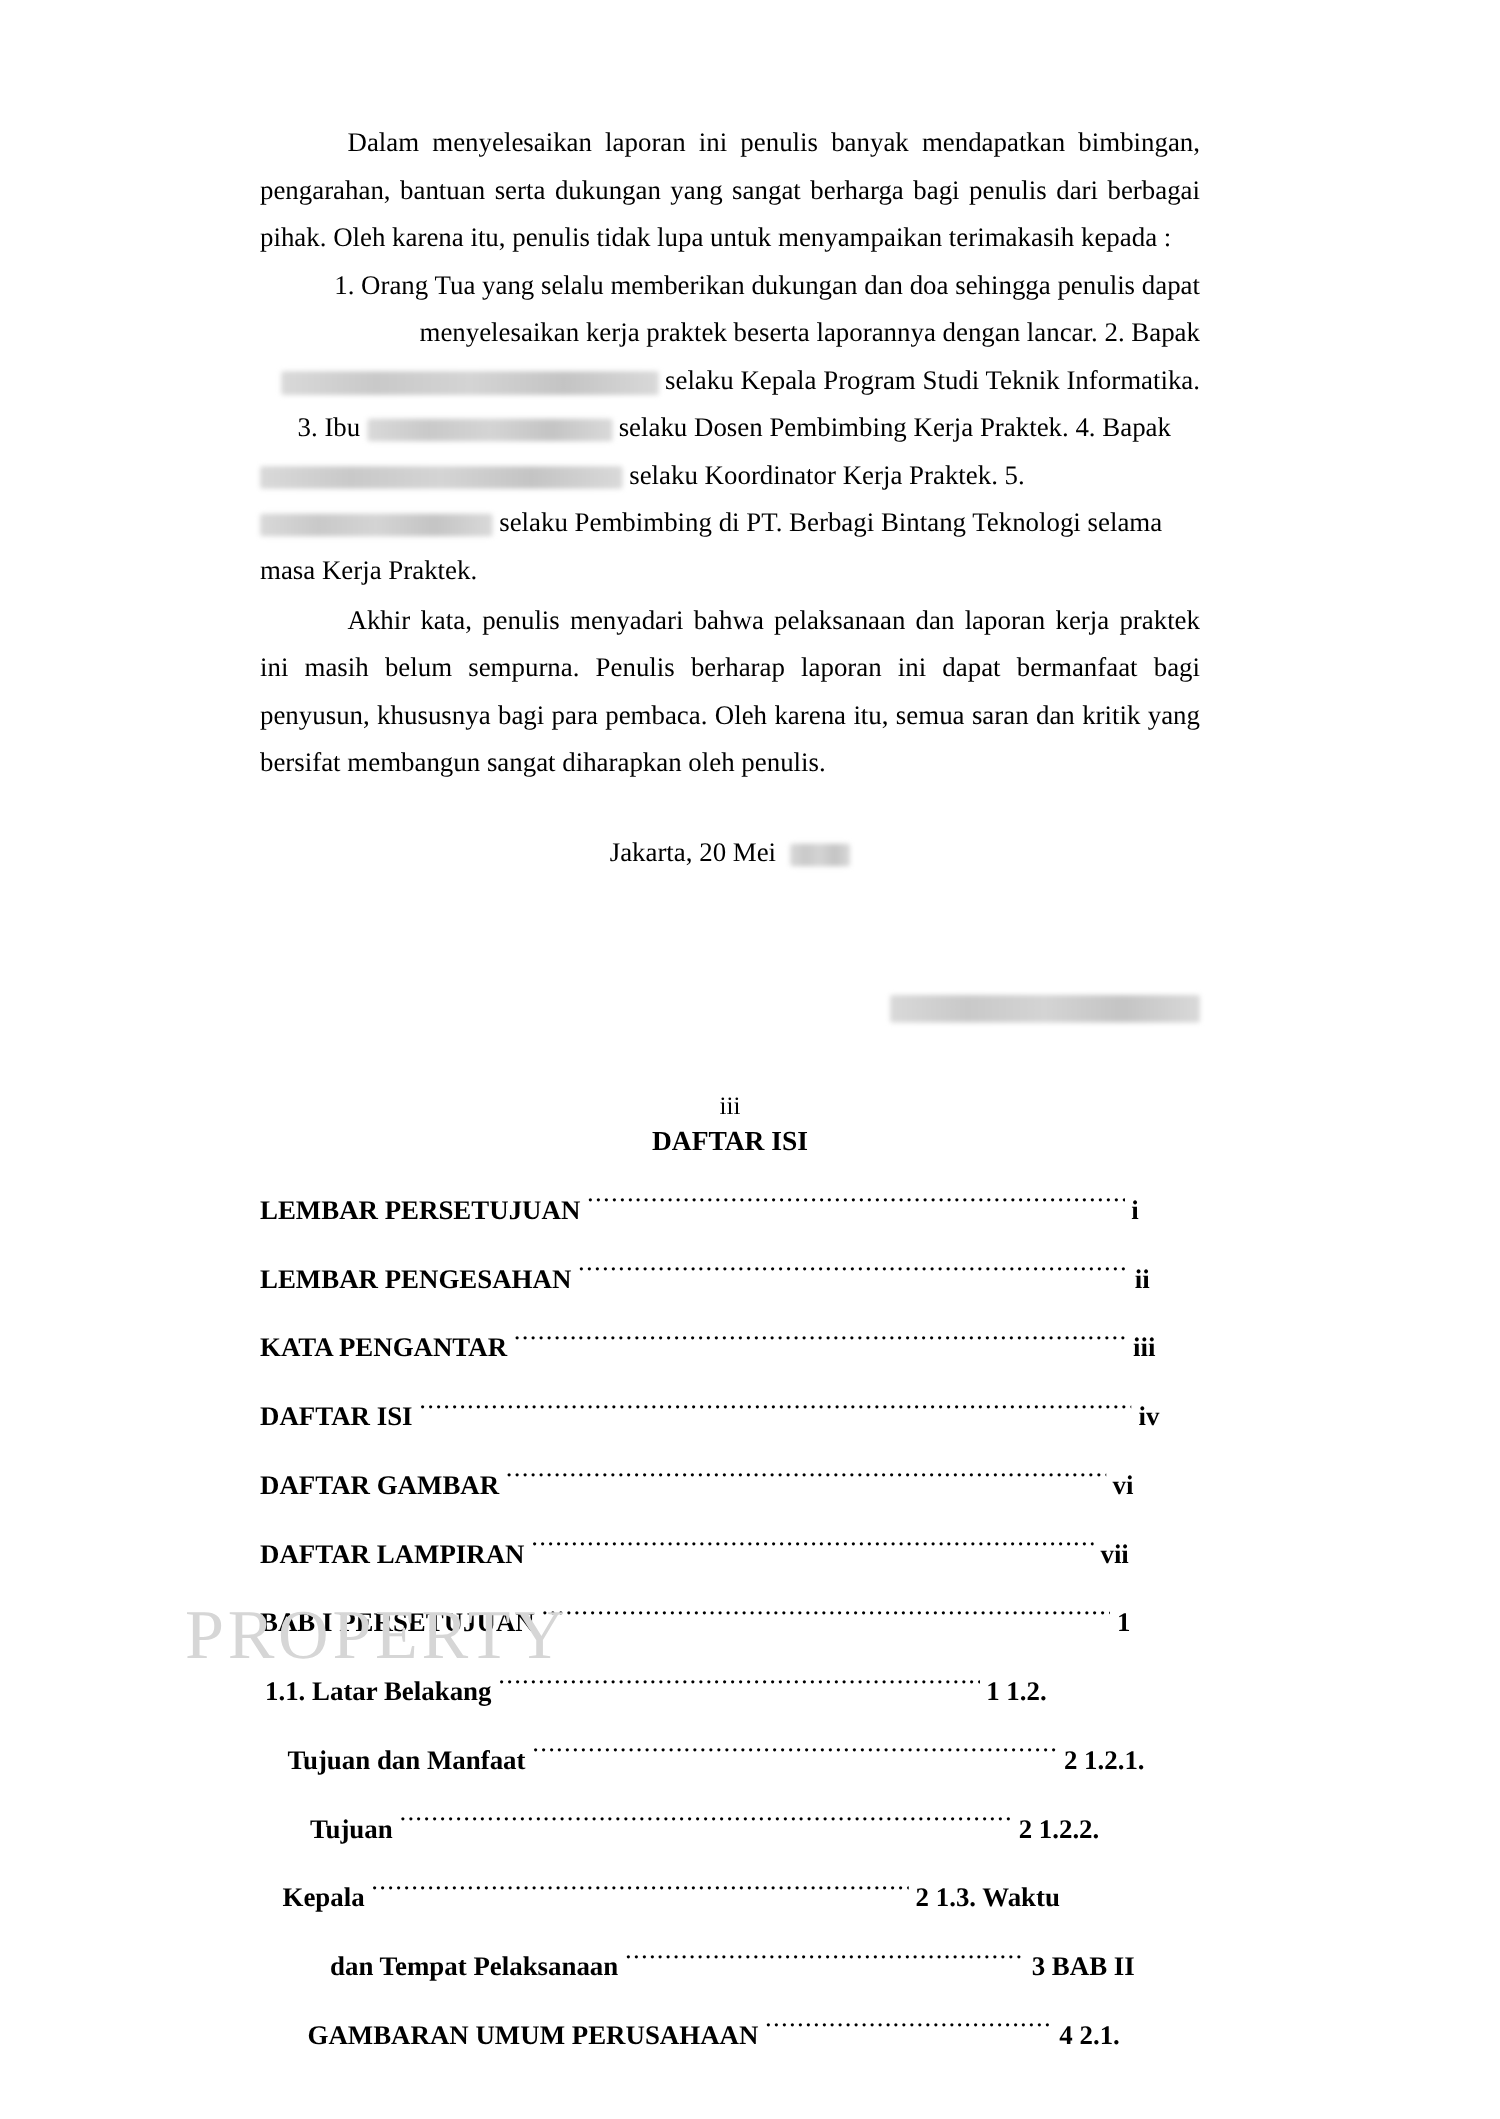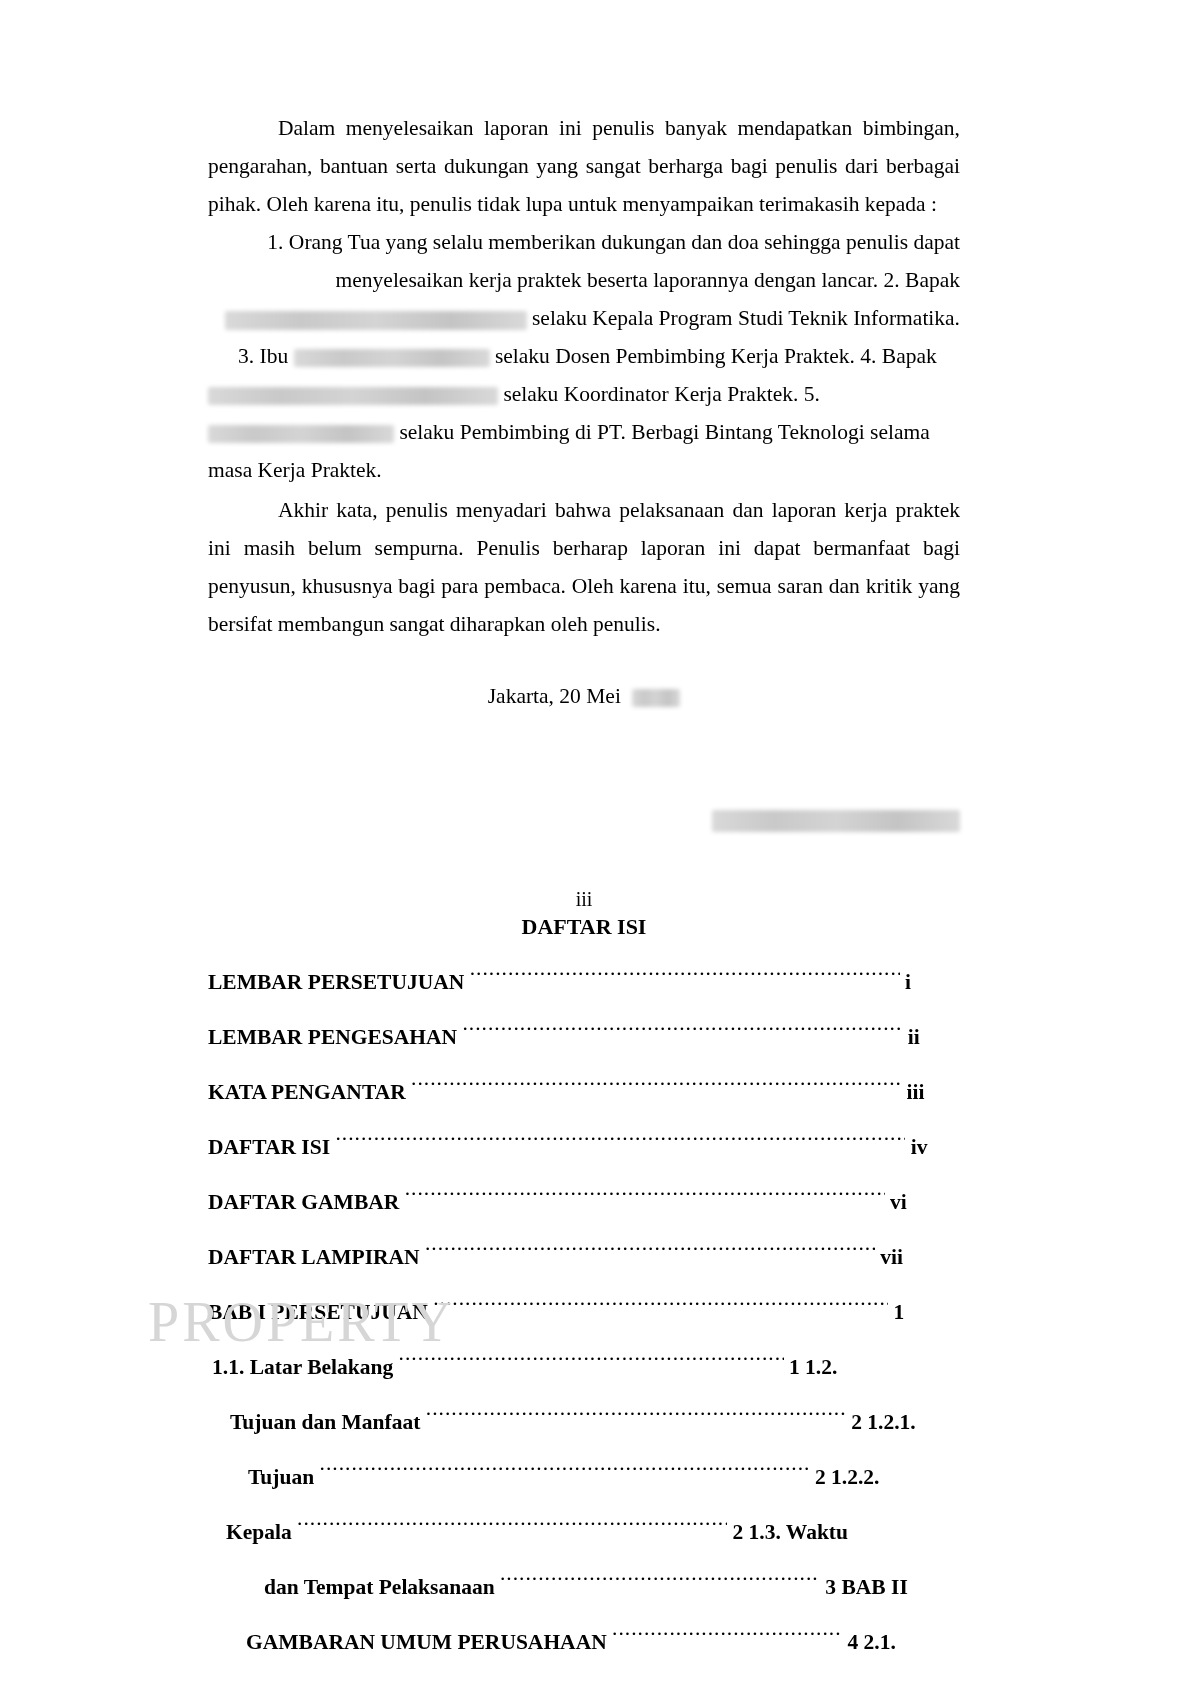--- a/index.html
+++ b/index.html
@@ -10,21 +10,21 @@
   body {
     width: 1200px;
     height: 1695px;
     position: relative;
     font-family: "Liberation Serif", serif;
     color: #000000;
     overflow: hidden;
   }
   .page {
     position: absolute;
-    left: 0; top: 14px;
+    left: 0; top: 0;
     width: 1200px;
     height: 1207px;
     border-radius: 24px;
   }
   .content {
     position: absolute;
     left: 208px;
     top: 95px;
     width: 752px;
   }

